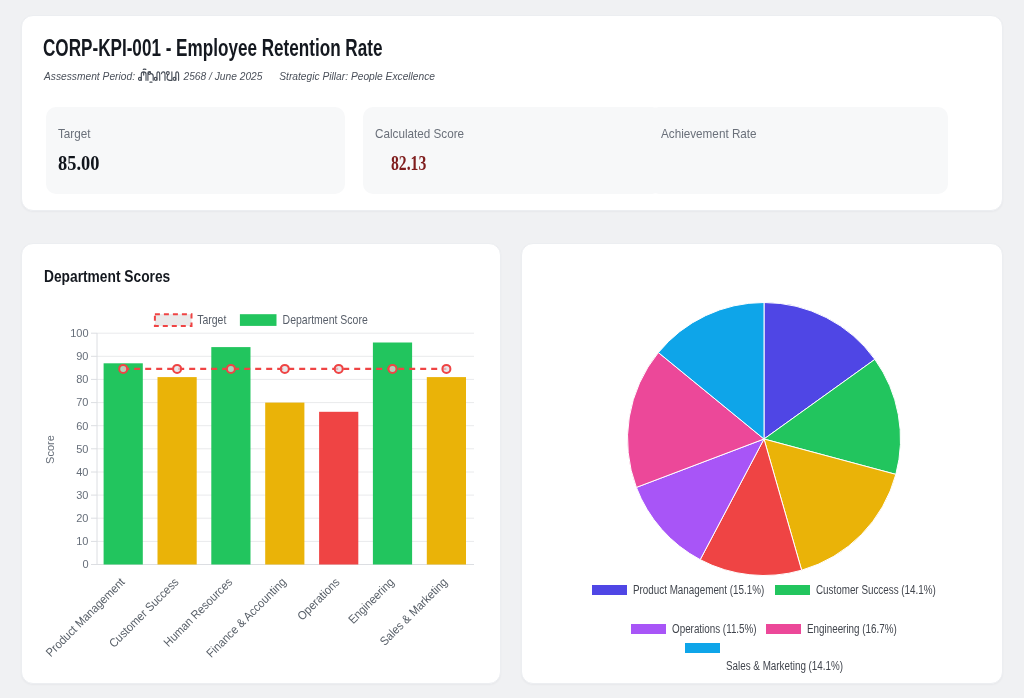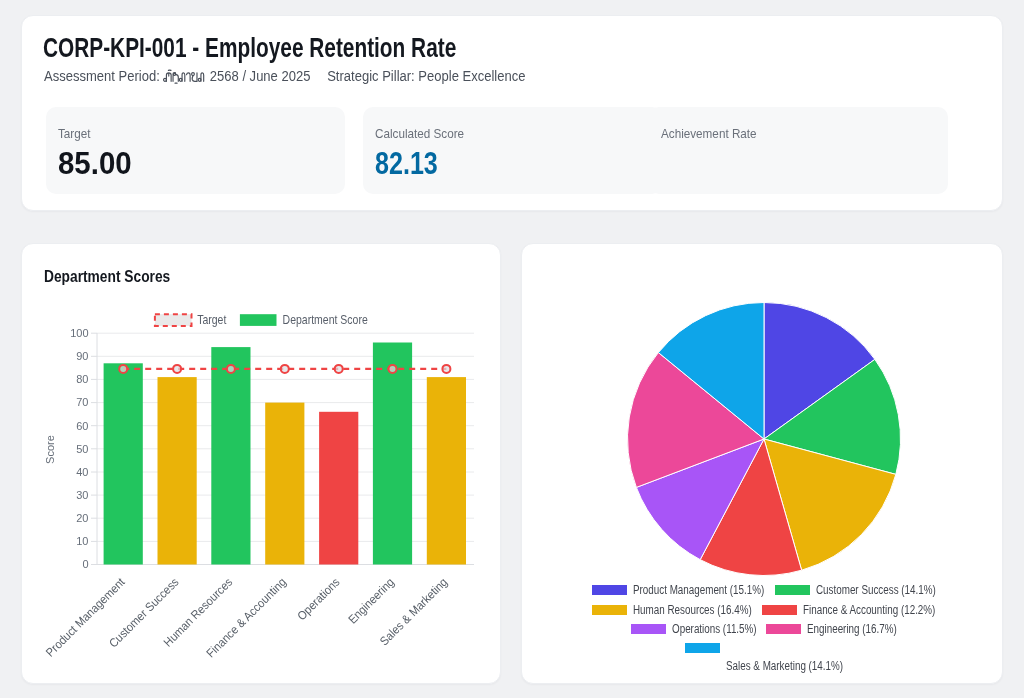--- a/index.html
+++ b/index.html
@@ -2,25 +2,25 @@
 <html><head>
 <meta charset="utf-8">
 <style>
   * { margin:0; padding:0; box-sizing:border-box; }
   html,body { width:1024px; height:698px; background:#f0f1f3; font-family:"Liberation Sans", sans-serif; overflow:hidden; }
   .card { position:absolute; background:#fff; border:1px solid #eceef1; border-radius:12px; box-shadow:0 1px 2px rgba(16,24,40,.04); }
   #card1 { left:21px; top:15px; width:982px; height:196px; }
   #card2 { left:21px; top:243px; width:480px; height:441px; }
   #card3 { left:521px; top:243px; width:482px; height:441px; }
   .sx { display:inline-block; transform-origin:0 50%; white-space:nowrap; }
-  .h1 { position:absolute; left:21px; top:19px; font-size:28px; line-height:26px; font-weight:bold; color:#14181f; }
-  .sub { position:absolute; left:21.5px; top:51px; font-size:14px; line-height:18px; color:#4a505a; white-space:nowrap; }
+  .h1 { position:absolute; left:21px; top:19px; font-size:23px; line-height:26px; font-weight:bold; color:#14181f; }
+  .sub { position:absolute; left:21.5px; top:51px; font-size:11px; line-height:18px; color:#4a505a; white-space:nowrap;font-style:italic; }
   .statbox { position:absolute; top:91px; width:299px; height:87px; background:#f7f8f9; border-radius:10px; }
   .statbox .lbl { position:absolute; left:12px; top:19px; font-size:13px; line-height:16px; color:#6a707a; }
-  .statbox .val { position:absolute; left:12px; top:38px; font-size:32px; line-height:36px; font-weight:bold; color:#11151c; }
+  .statbox .val { position:absolute; left:12px; top:38px; font-size:20px; line-height:36px; font-weight:bold; color:#11151c;font-family:Liberation Serif, serif; }
   .ctitle { position:absolute; left:22px; top:24.5px; font-size:17px; line-height:16px; font-weight:bold; color:#14181f; }
   .card > svg { position:absolute; left:0; top:0; }
   .tick { font-size:11px; fill:#666e79; }
   .xlab { position:absolute; font-size:12px; color:#596069; white-space:nowrap; transform:rotate(-45deg) scaleX(0.92); transform-origin:100% 0; text-align:right; }
   .legrow { position:absolute; left:1px; width:482px; display:flex; justify-content:center; align-items:center; gap:10px; }
   .legitem { display:flex; align-items:center; font-size:12px; color:#41454d; white-space:nowrap; height:14px; }
   .legbox { width:35px; height:10px; margin-right:6px; display:inline-block; flex:none; }
   .lt { display:inline-block; }
 </style>
 </head>
@@ -44,21 +44,21 @@
  <circle cx="39.3" cy="10.8" r="1.5"></circle>
             <path d="M40.75,12.3 L40.75,6 Q40.75,3.9 42.2,3.9 Q43.7,3.9 43.7,6 L43.7,12.3"></path>
  </g>
         </svg> 2568 / June 2025<span style="display:inline-block;width:18px;"></span>Strategic Pillar: People Excellence</span></div>
   <div class="statbox" style="left:23.5px;">
     <div class="lbl"><span class="sx" style="transform:scaleX(0.90);">Target</span></div>
     <div class="val"><span class="sx" style="transform:scaleX(0.92);">85.00</span></div>
   </div>
   <div class="statbox" style="left:341px;">
     <div class="lbl"><span class="sx" style="transform:scaleX(0.90);">Calculated Score</span></div>
-    <div class="val" style="color:#0369a1;"><span class="sx" style="transform:scaleX(0.784);">82.13</span></div>
+    <div class="val" style="color:#7f1d1d;margin-left:16px;"><span class="sx" style="transform:scaleX(0.784);">82.13</span></div>
   </div>
   <div class="statbox" style="left:627px;">
     <div class="lbl"><span class="sx" style="transform:scaleX(0.90);">Achievement Rate</span></div>
   </div>
 </div>
 
 <div class="card" id="card2">
   <div class="ctitle"><span class="sx" style="transform:scaleX(0.81);">Department Scores</span></div>
   <svg width="480" height="441" viewBox="0 0 480 441">
 
@@ -157,30 +157,20 @@
   <div class="legrow" style="top:338.5px;">
     <div class="legitem">
         <span class="legbox" style="background:#4f46e5;"></span>
         <span class="lt" style="width:131.3px;"><span class="sx" style="transform:scaleX(0.82);">Product Management (15.1%)</span></span>
       </div>
     <div class="legitem">
         <span class="legbox" style="background:#22c55e;"></span>
         <span class="lt" style="width:119.8px;"><span class="sx" style="transform:scaleX(0.82);">Customer Success (14.1%)</span></span>
       </div>
   </div>
-  <div class="legrow" style="top:358.5px;">
-    <div class="legitem">
-        <span class="legbox" style="background:#eab308;"></span>
-        <span class="lt" style="width:118.7px;"><span class="sx" style="transform:scaleX(0.82);">Human Resources (16.4%)</span></span>
-      </div>
-    <div class="legitem">
-        <span class="legbox" style="background:#ef4444;"></span>
-        <span class="lt" style="width:132.9px;"><span class="sx" style="transform:scaleX(0.82);">Finance &amp; Accounting (12.2%)</span></span>
-      </div>
-  </div>
   <div class="legrow" style="top:377.5px;">
     <div class="legitem">
         <span class="legbox" style="background:#a855f7;"></span>
         <span class="lt" style="width:84.6px;"><span class="sx" style="transform:scaleX(0.82);">Operations (11.5%)</span></span>
       </div>
     <div class="legitem">
         <span class="legbox" style="background:#ec4899;"></span>
         <span class="lt" style="width:89.7px;"><span class="sx" style="transform:scaleX(0.82);">Engineering (16.7%)</span></span>
       </div>
   </div>

